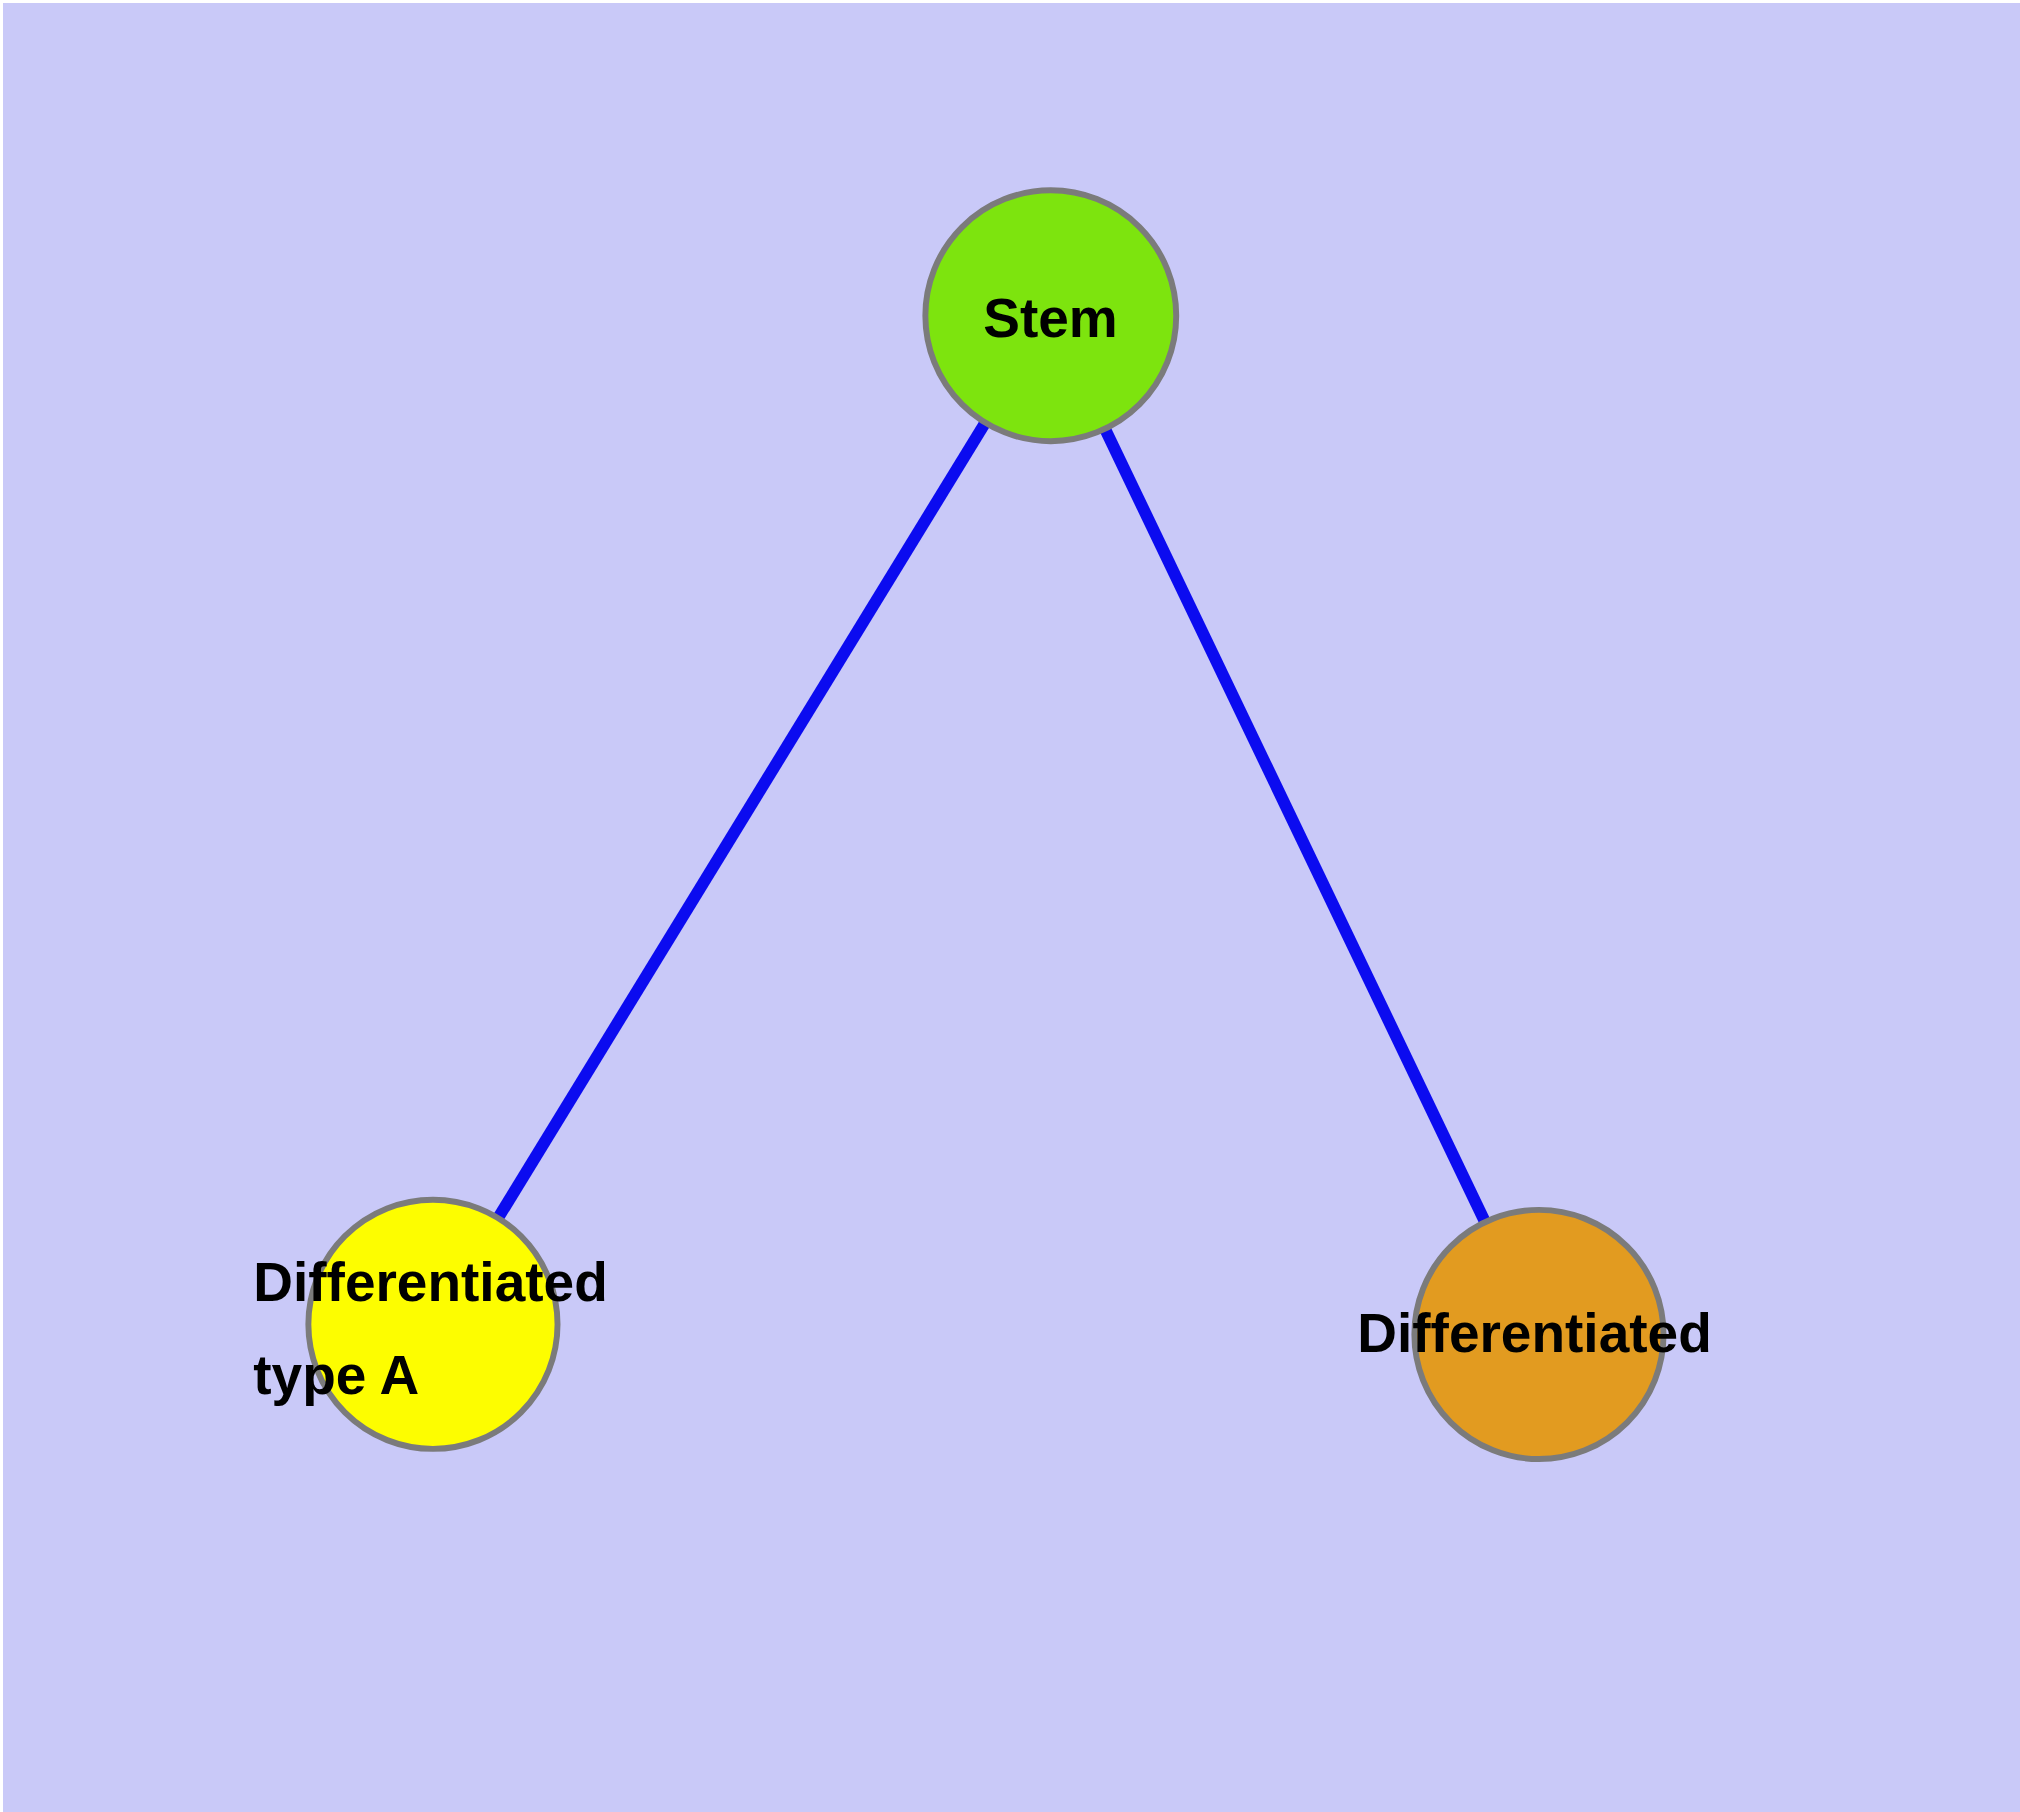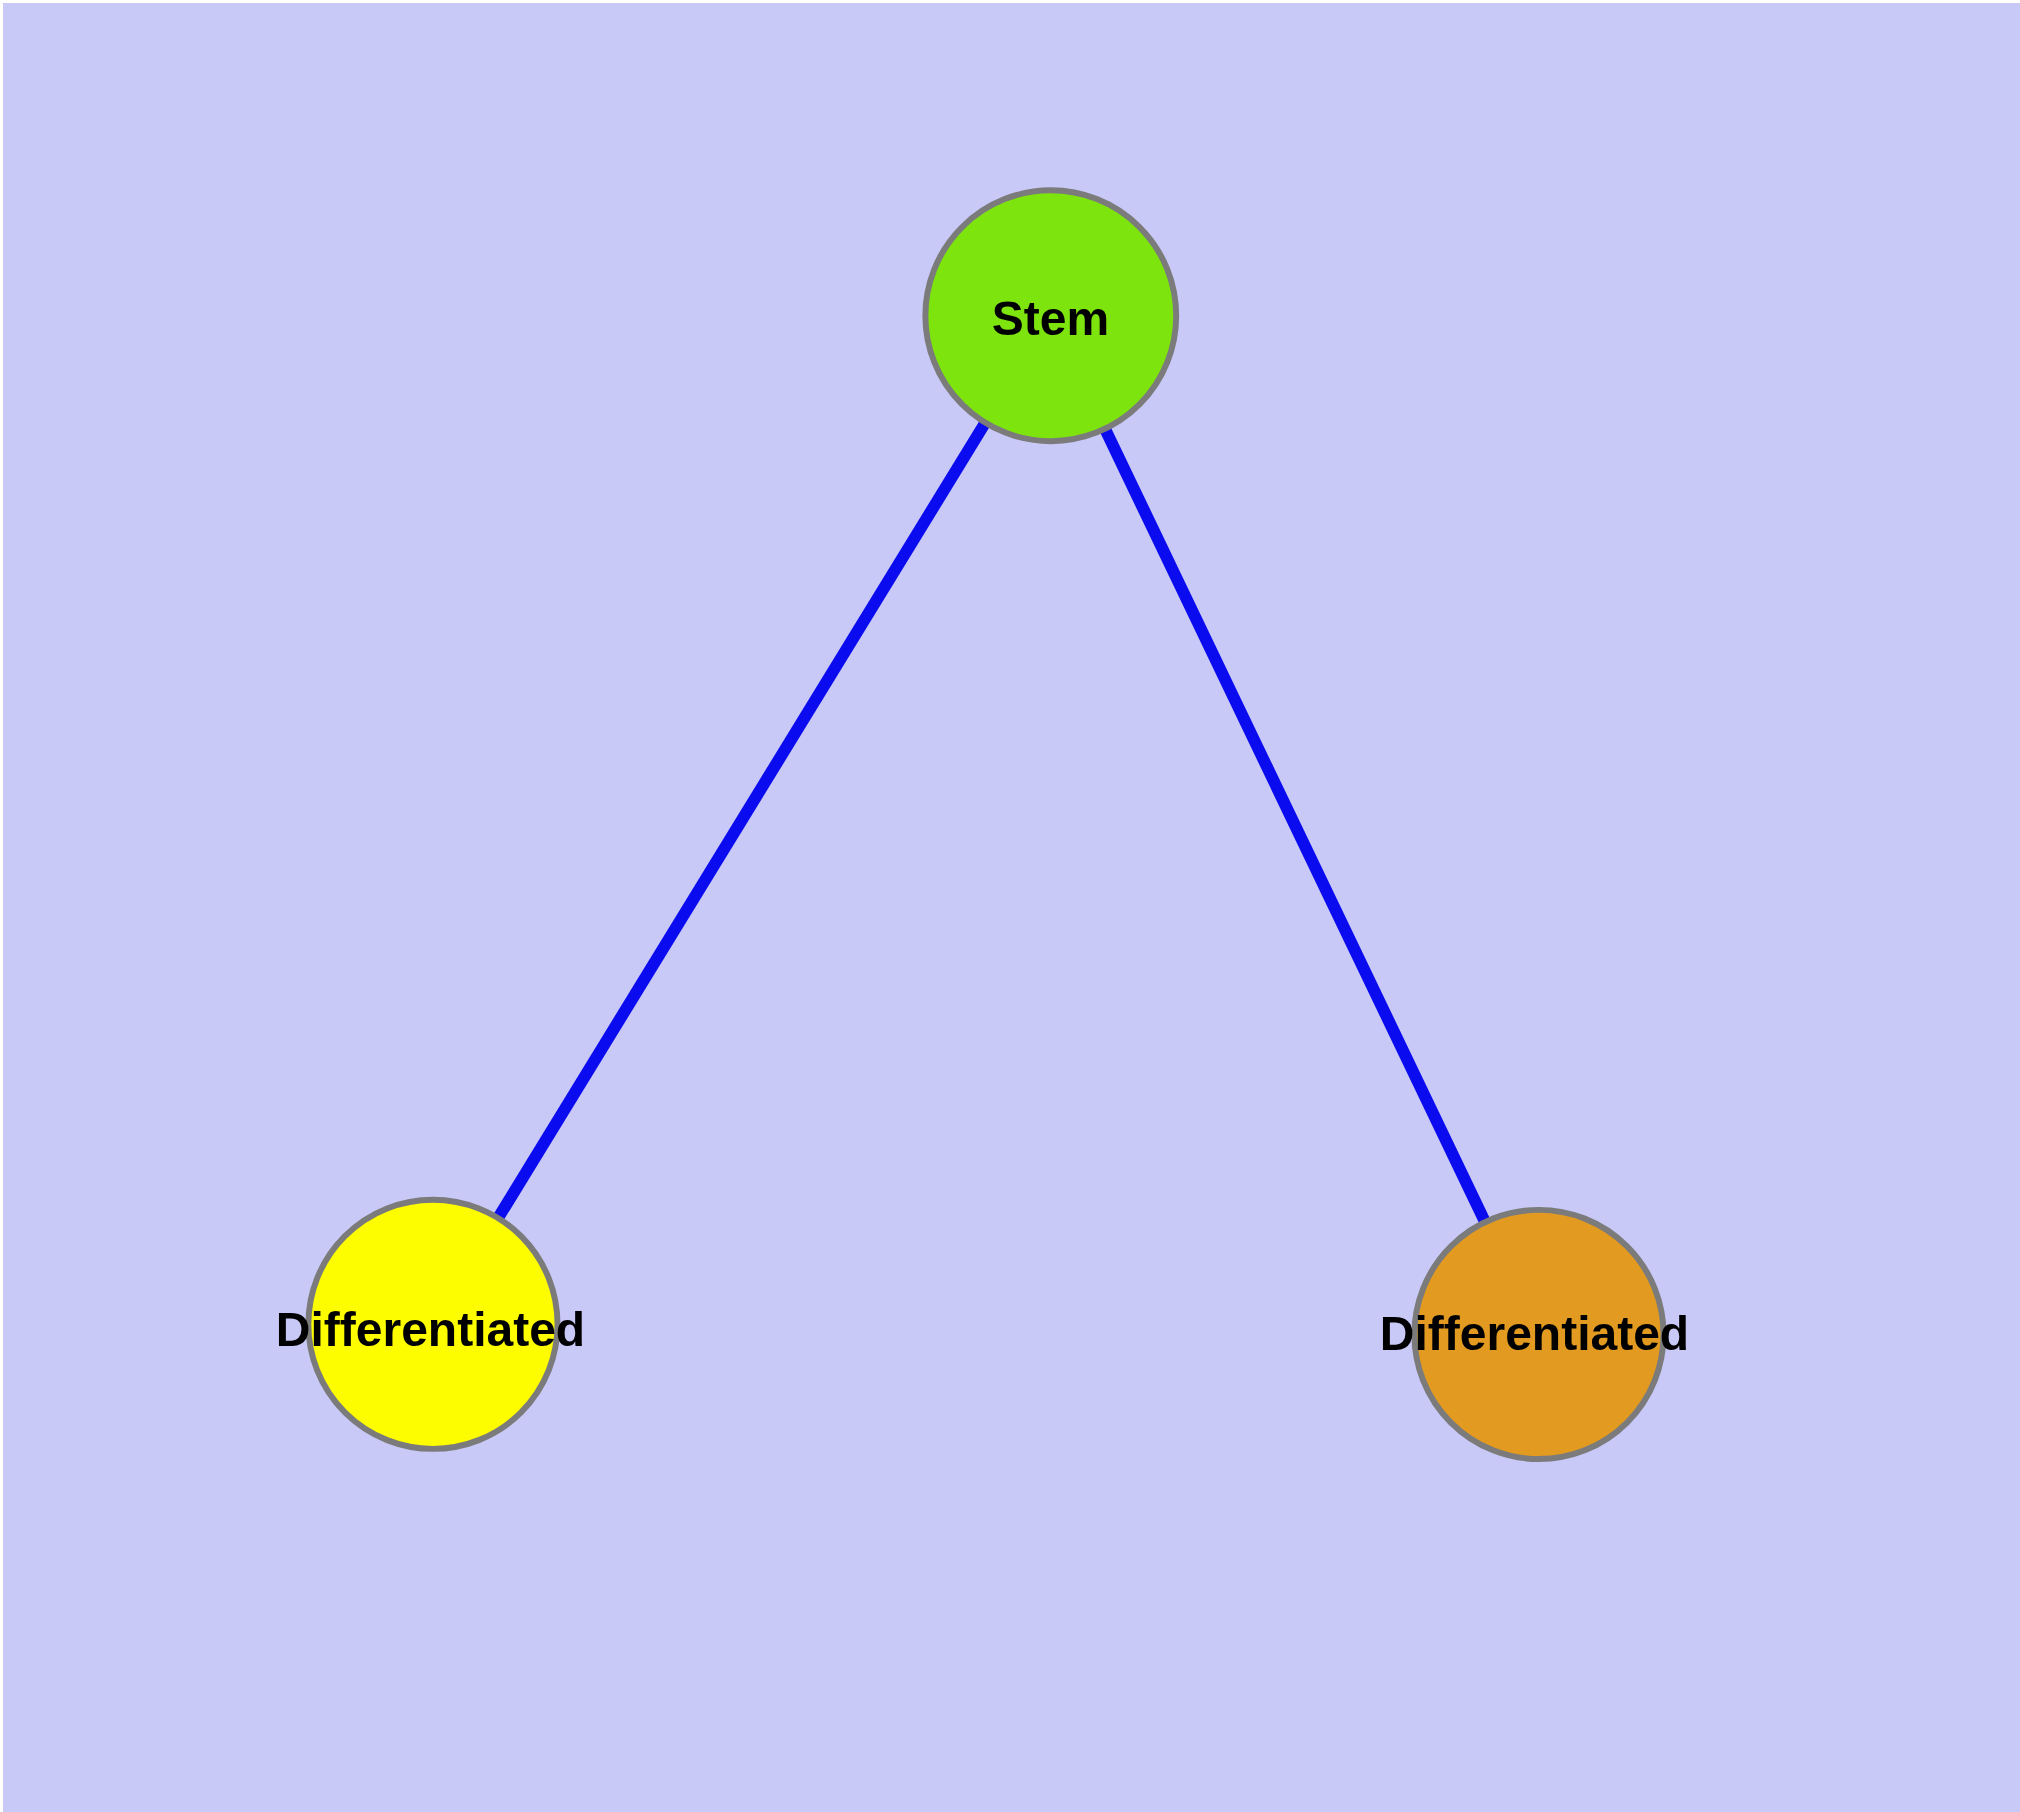--- a/index.html
+++ b/index.html
@@ -39,21 +39,21 @@
   }
   .node-shape {
     stroke: #7b7b7b;
     stroke-width: 7;
   }
   .node-label {
     position: absolute;
     transform: translate(-50%, -50%);
     color: #000000;
     font-weight: 700;
-    font-size: 48px;
+    font-size: 55px;
     line-height: 93px;
     text-align: left;
     white-space: nowrap;
     letter-spacing: 0px;
   }
 </style>
 </head>
 <body>
 
 <div class="stage">
@@ -66,20 +66,21 @@
 
       <circle class="node-shape" cx="1236" cy="369" r="148" fill="#7de40e"></circle>
       <circle class="node-shape" cx="507" cy="1559" r="147" fill="#fdfd00"></circle>
       <circle class="node-shape" cx="1812" cy="1571" r="147" fill="#e29b20"></circle>
     </svg>
 
     <div class="node-label" style="left:1048px; top:315px;">Stem</div>
 
     <div class="node-label" style="left:428px; top:1326px;">
       <div>Differentiated</div>
+      <div>type A</div>
     </div>
 
     <div class="node-label" style="left:1532px; top:1330px;">
       <div>Differentiated</div>
     </div>
 
   </div>
 </div>
 
 

